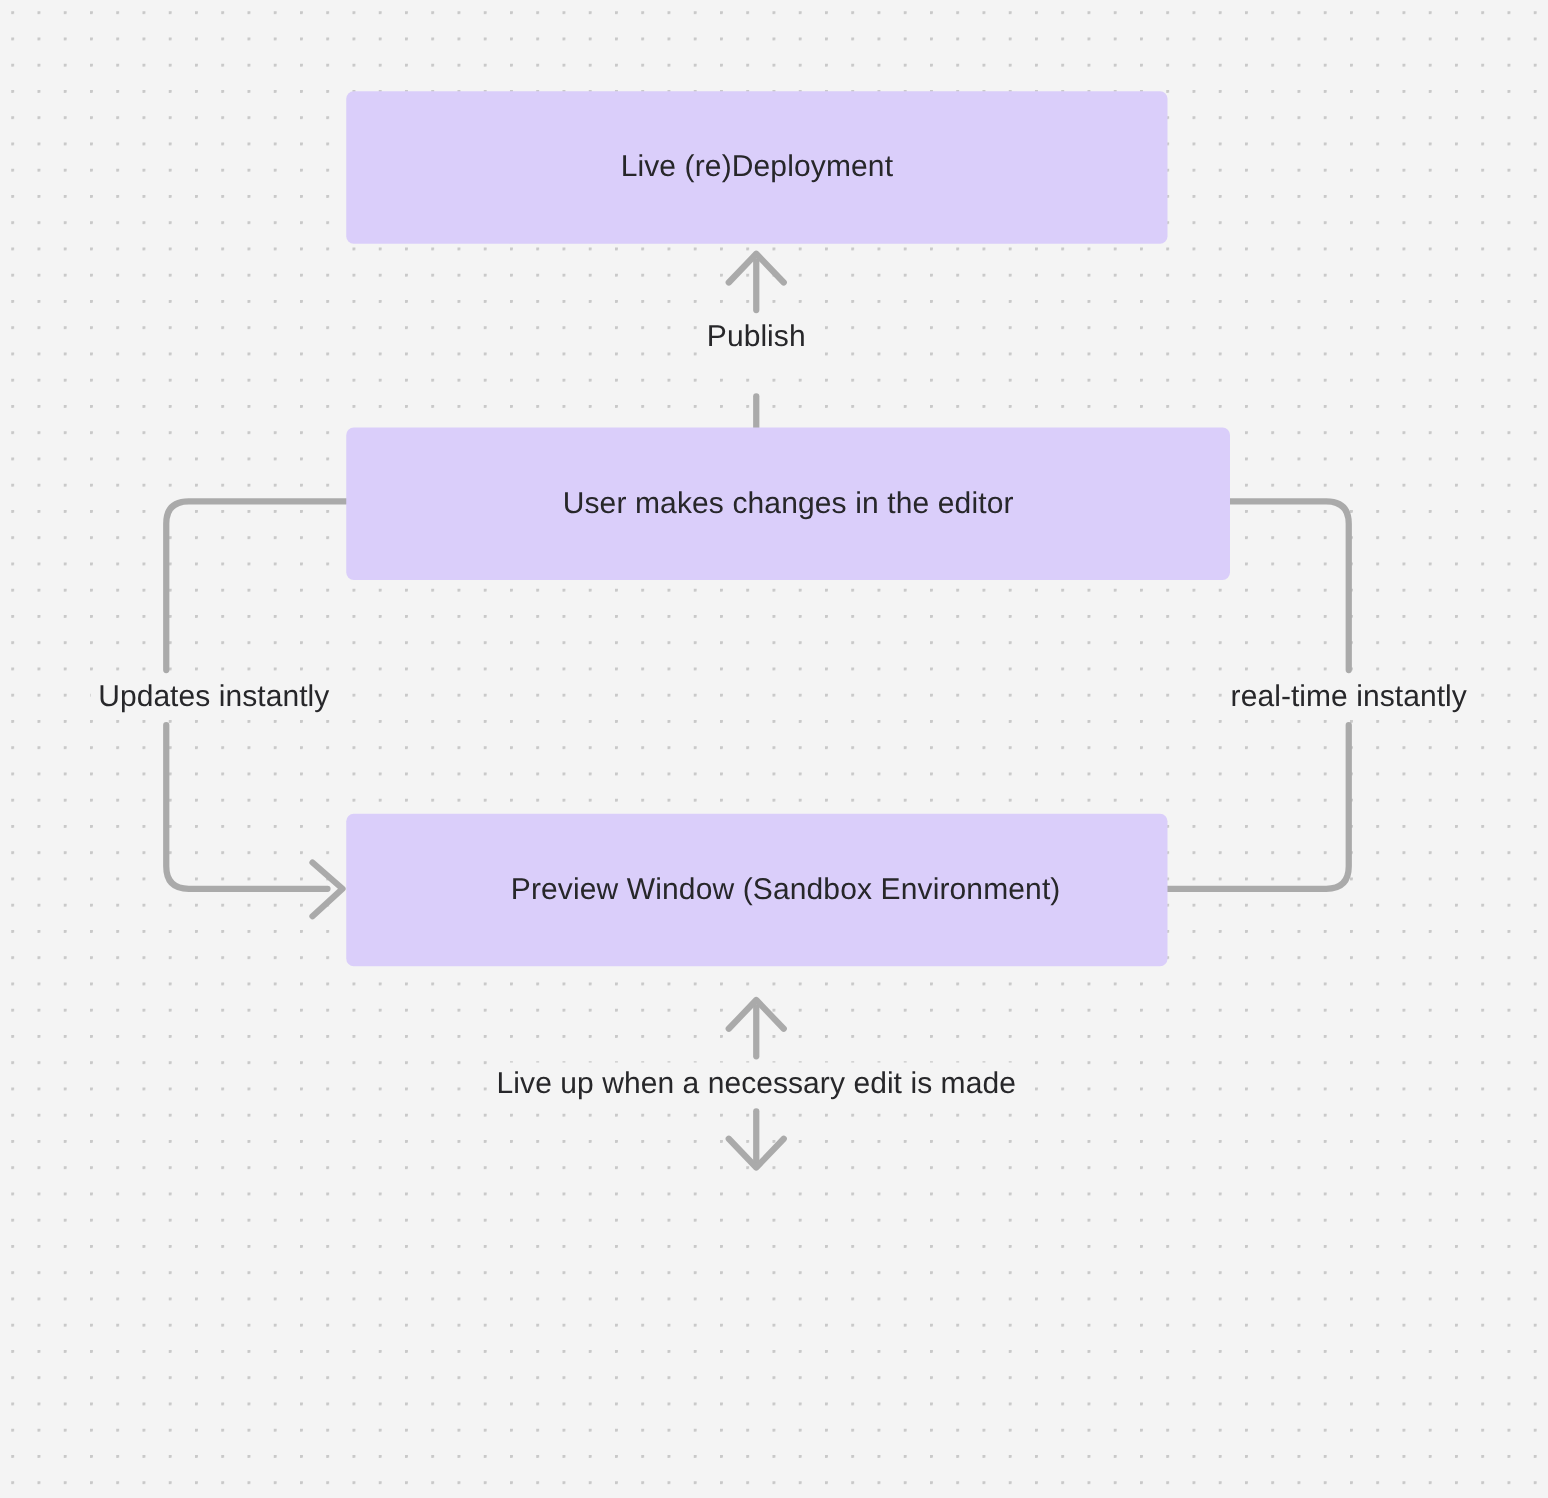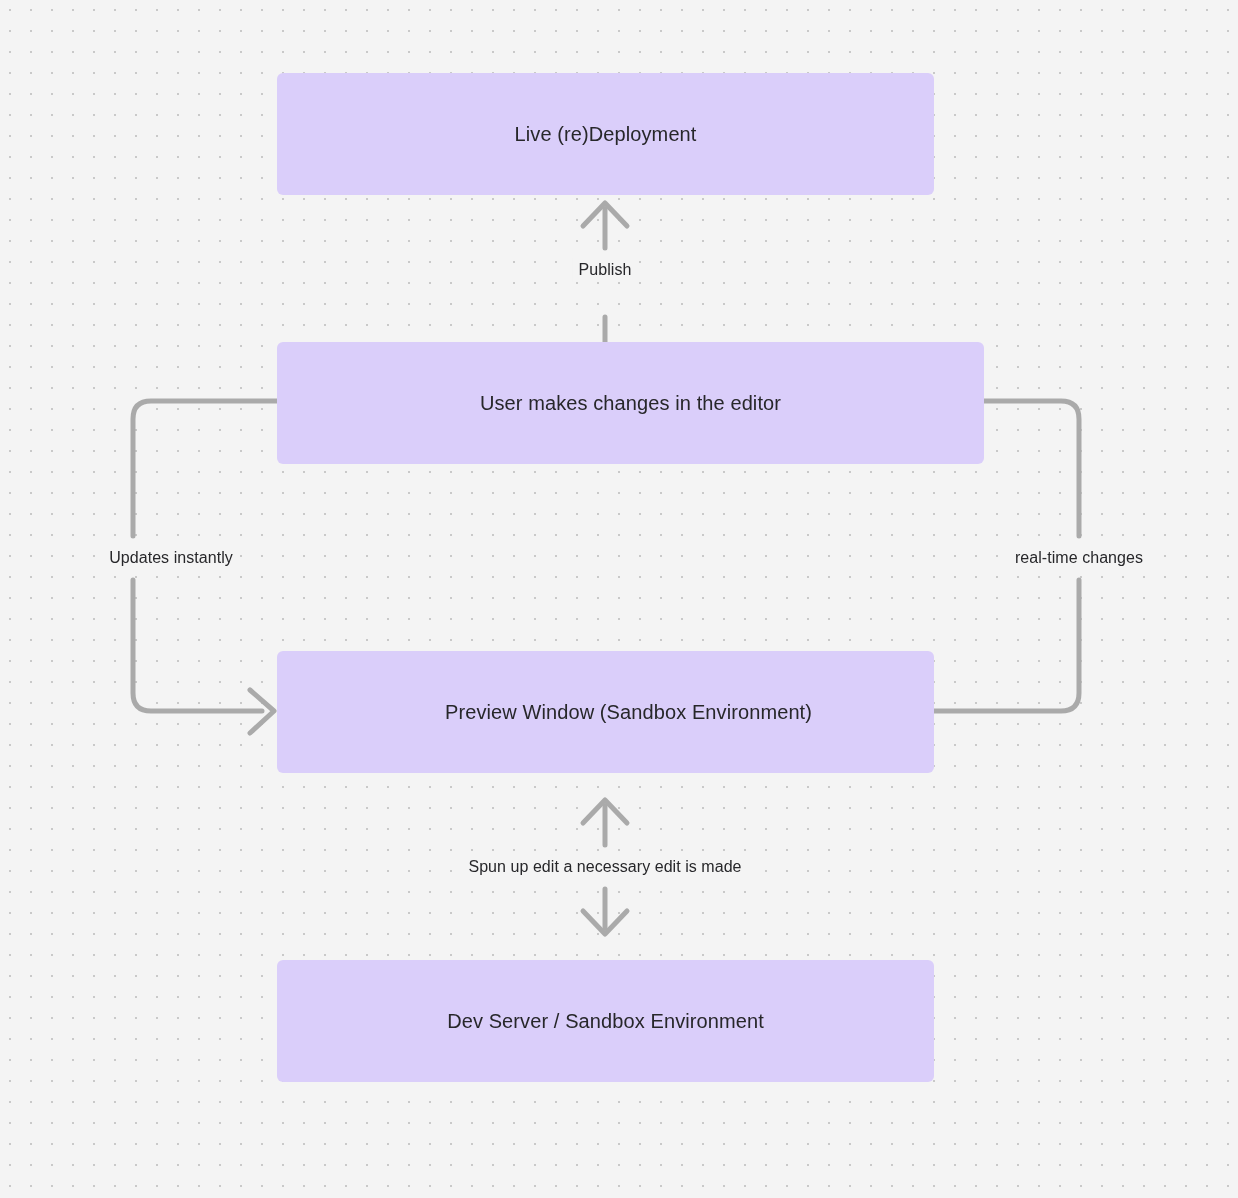--- a/index.html
+++ b/index.html
@@ -32,30 +32,30 @@
   .node {
     position: absolute;
     background: #dacefa;
     border-radius: 6px;
     display: flex;
     align-items: center;
     justify-content: center;
     box-sizing: border-box;
   }
   .node-label {
-    font-size: 20px;
+    font-size: 24px;
     color: #27272a;
     letter-spacing: 0.1px;
     line-height: 1.2;
     text-align: center;
     padding: 0 14px;
   }
   .edge-label {
     position: absolute;
-    font-size: 16px;
+    font-size: 24px;
     color: #27272a;
     white-space: nowrap;
     letter-spacing: 0.05px;
     background: #f4f4f4;
     padding: 3px 6px;
     transform: translate(-50%, -50%);
   }
   
   #node-live       { left: 277px; top: 73px;  width: 657px; height: 122px; }
   #node-user       { left: 277px; top: 342px; width: 707px; height: 122px; }
@@ -110,25 +110,22 @@
   </div>
 
   <div class="node" id="node-user">
     <span class="node-label">User makes changes in the editor</span>
   </div>
 
   <div class="node" id="node-preview">
     <span class="node-label">Preview Window (Sandbox Environment)</span>
   </div>
 
-  <div class="node" id="node-devserver">
-    <span class="node-label">Dev Server / Sandbox Environment</span>
-  </div>
 
   <div class="edge-label" id="label-publish">Publish</div>
 
   <div class="edge-label" id="label-updates">Updates instantly</div>
 
-  <div class="edge-label" id="label-realtime">real-time changes</div>
+  <div class="edge-label" id="label-realtime">real-time instantly</div>
 
-  <div class="edge-label" id="label-spunup">Spun up edit a necessary edit is made</div>
+  <div class="edge-label" id="label-spunup">Live up when a necessary edit is made</div>
 
 </div>
 
 </body></html>

